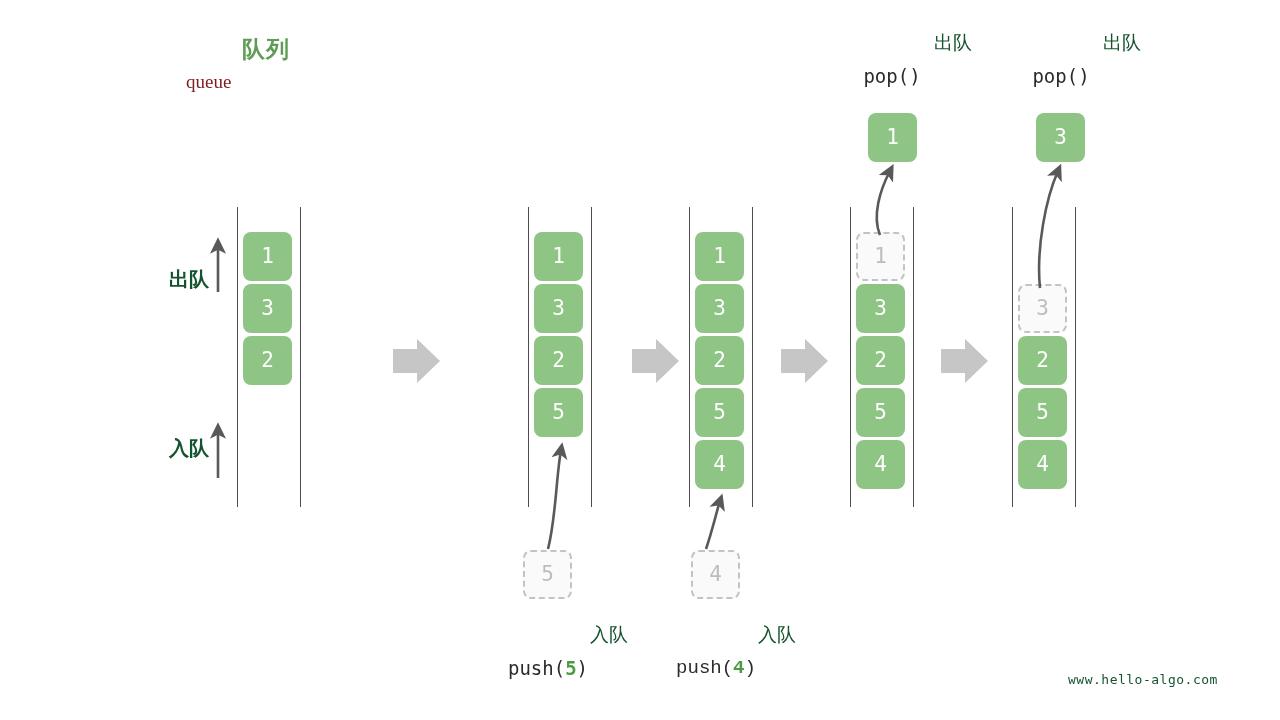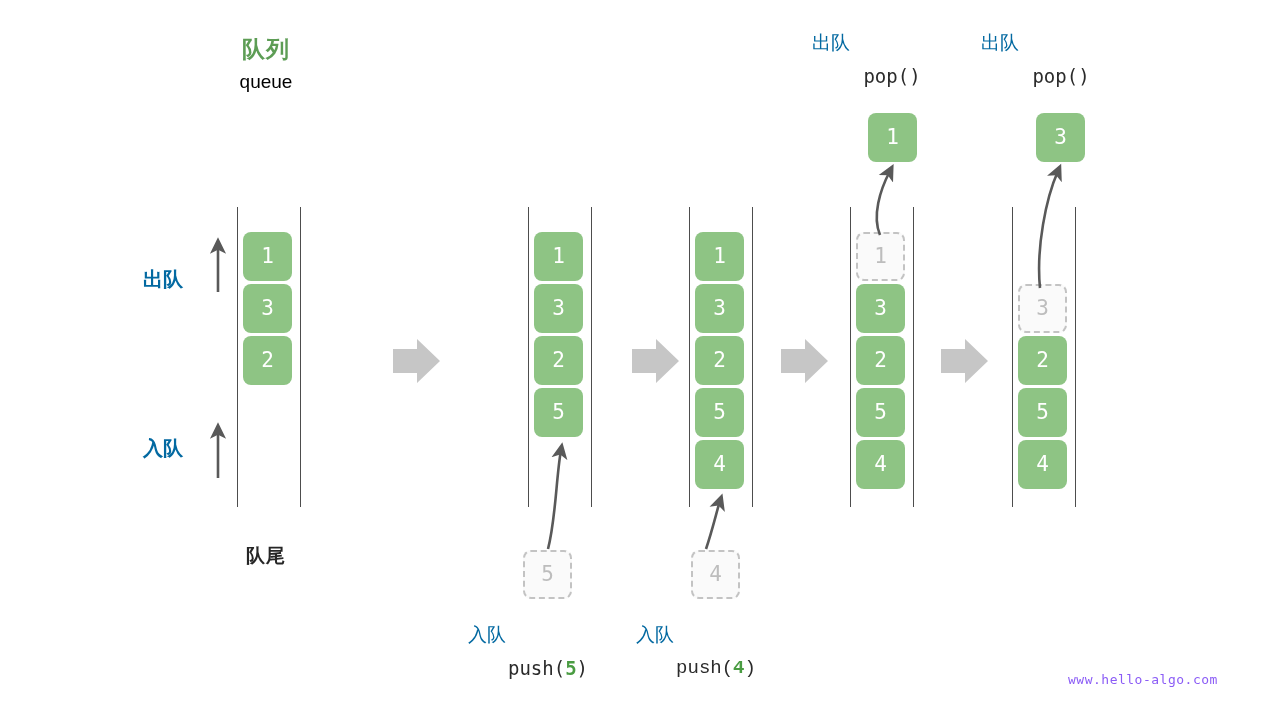--- a/index.html
+++ b/index.html
@@ -26,53 +26,52 @@
   
   .title-cn {
     font-size: 23px;
     font-weight: bold;
     color: #5d9d55;
     text-align: center;
     letter-spacing: 1px;
     white-space: nowrap;
   }
   .title-en {
-    font-family: Liberation Sans, sans-serif;
-    font-size: 19px;
-    color: #000000;
-    text-align: center;
+    font-family: Liberation Serif, serif;
+    font-size: 19px;
+    color: #7f1d1d;
     white-space: nowrap;
   }
   .label-bold {
     font-size: 19px;
     font-weight: bold;
     color: #262626;
     text-align: center;
     letter-spacing: 1px;
     white-space: nowrap;
   }
   .op-cn {
     font-size: 19px;
-    color: #0369a1;
-    text-align: left;
+    color: #14532d;
+    text-align: right;
     white-space: nowrap;
   }
   .op-code {
     font-family: "DejaVu Sans Mono", "Liberation Mono", monospace;
     font-size: 19px;
     color: #2b2b2b;
     text-align: center;
     white-space: nowrap;
   }
   .op-code .num { color: #4a9c42; font-weight: bold; }
 
   .watermark {
     font-family: "DejaVu Sans Mono", "Liberation Mono", monospace;
     font-size: 13px;
-    color: #8b5cf6;
+    color: #14532d;
     letter-spacing: 0.5px;
     white-space: nowrap;
   }
 
   
   .cell {
     width: 49px;
     height: 49px;
     border-radius: 8px;
     box-sizing: border-box;
@@ -109,21 +108,20 @@
   }
 </style>
 </head>
 <body>
 
 <div id="stage">
 
   <div class="abs title-cn" style="left:186px; top:34px; width:160px;">队列</div>
   <div class="abs title-en" style="left:186px; top:71px; width:160px;">queue</div>
 
-  <div class="abs label-bold" style="left:186px; top:543px; width:160px;">队尾</div>
 
   <div class="abs op-cn" style="left:143px; top:266px; width:66px; font-weight:bold; font-size:20px;">出队</div>
   <div class="abs op-cn" style="left:143px; top:435px; width:66px; font-weight:bold; font-size:20px;">入队</div>
 
   <div class="abs" style="left:237px; top:207px; width:64px; height:300px;">
     <div class="abs rail" style="left:0px; top:0px; height:300px;"></div>
     <div class="abs rail" style="left:63px; top:0px; height:300px;"></div>
     <div class="abs cell filled" style="left:6px; top:25px;">
         <span>1</span>
       </div>

